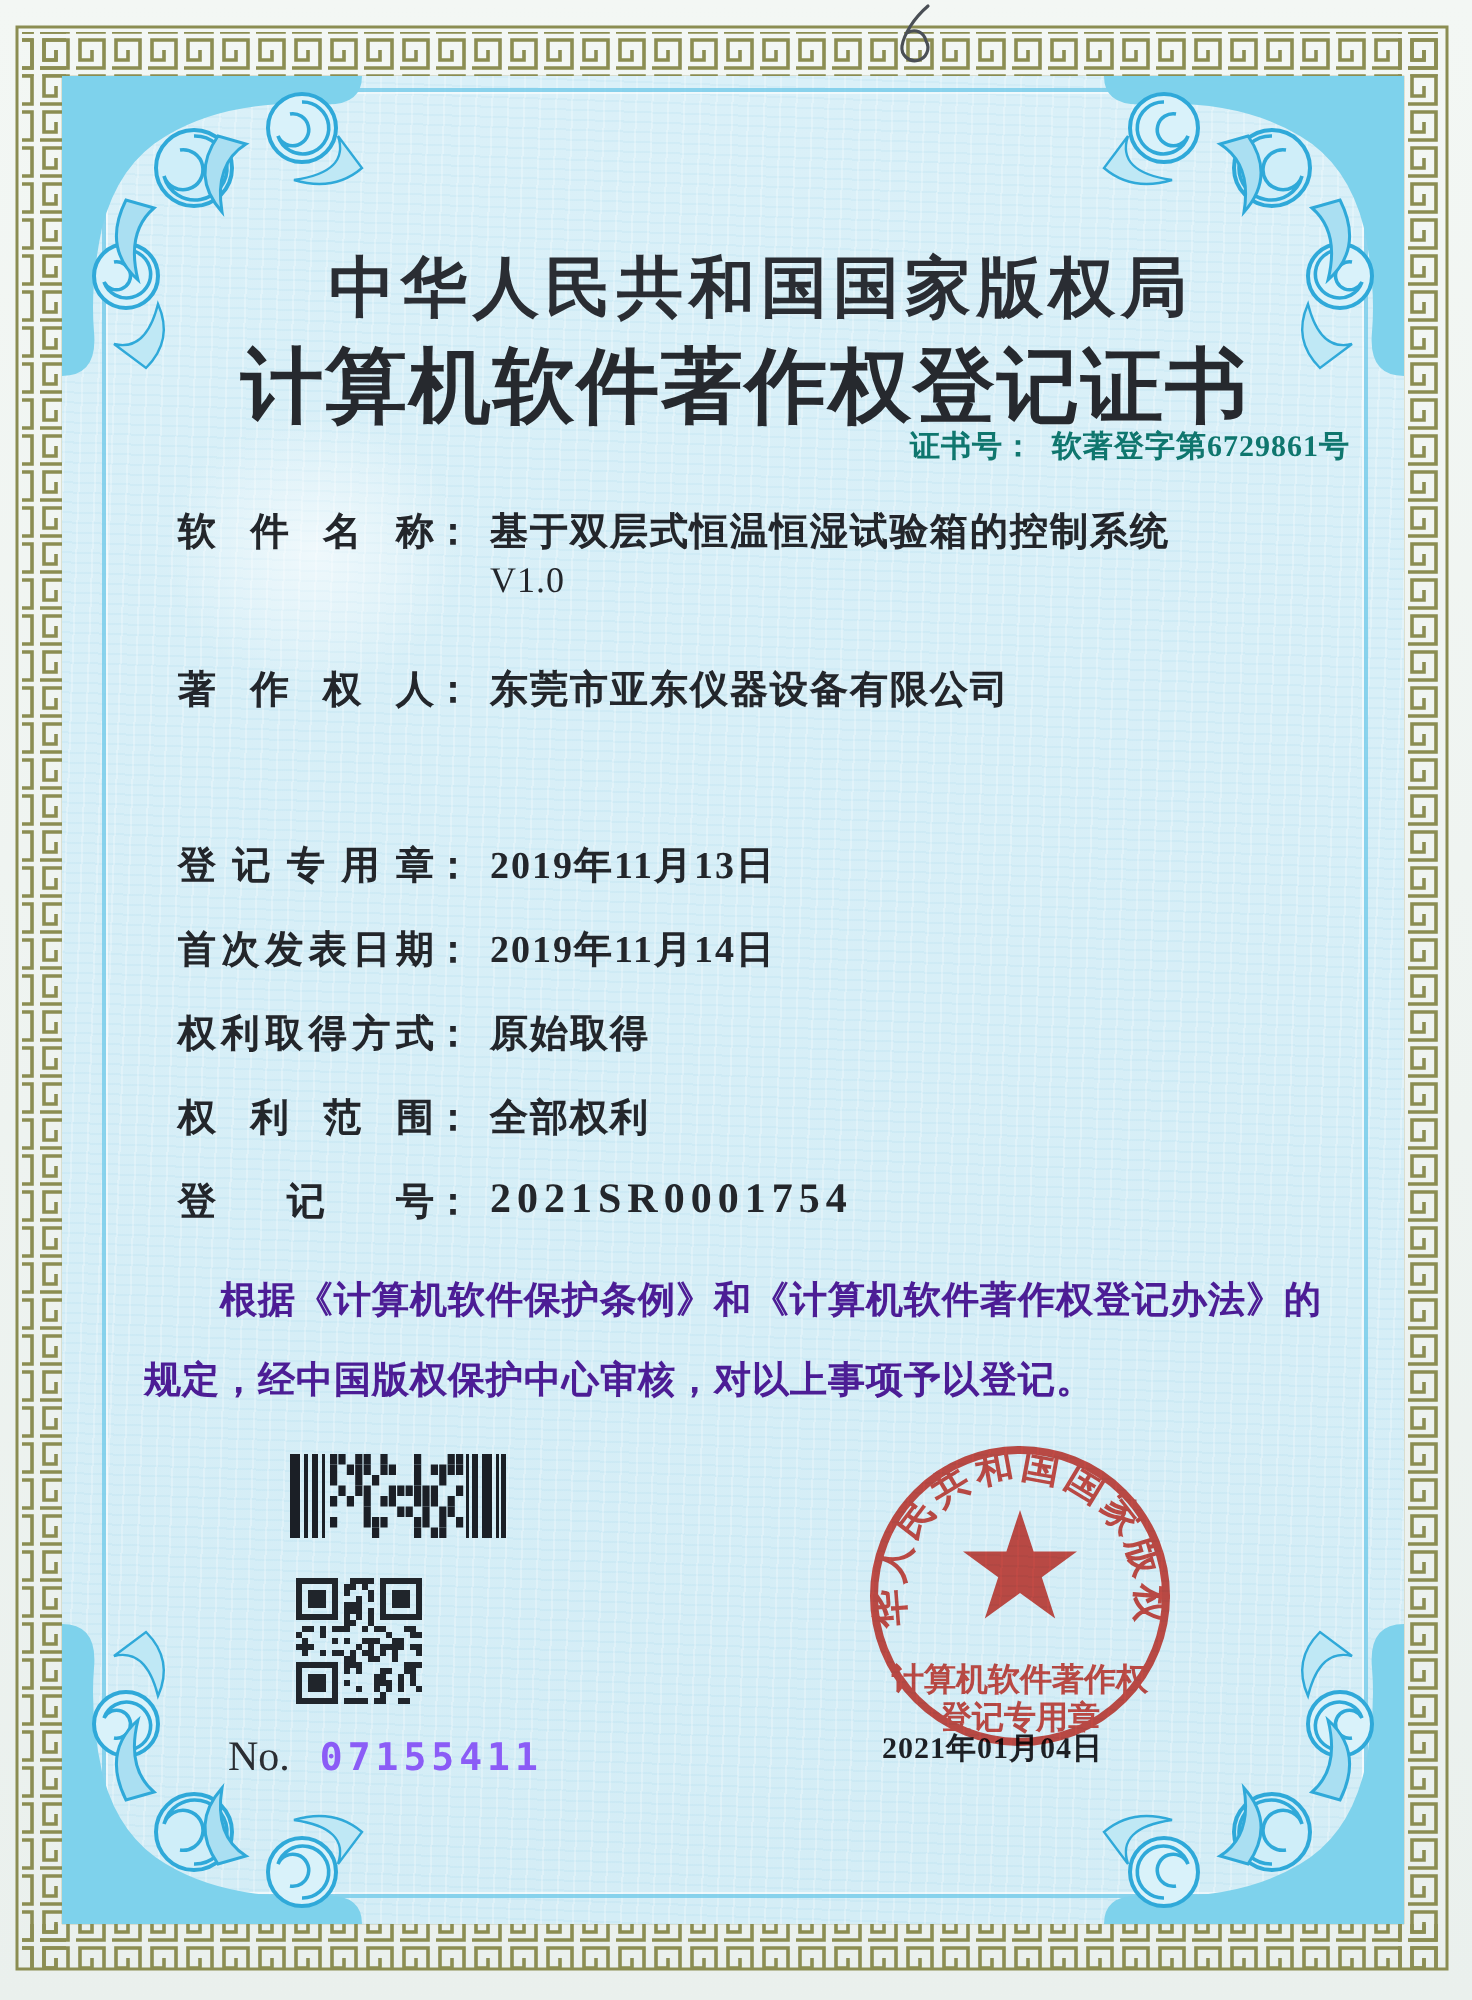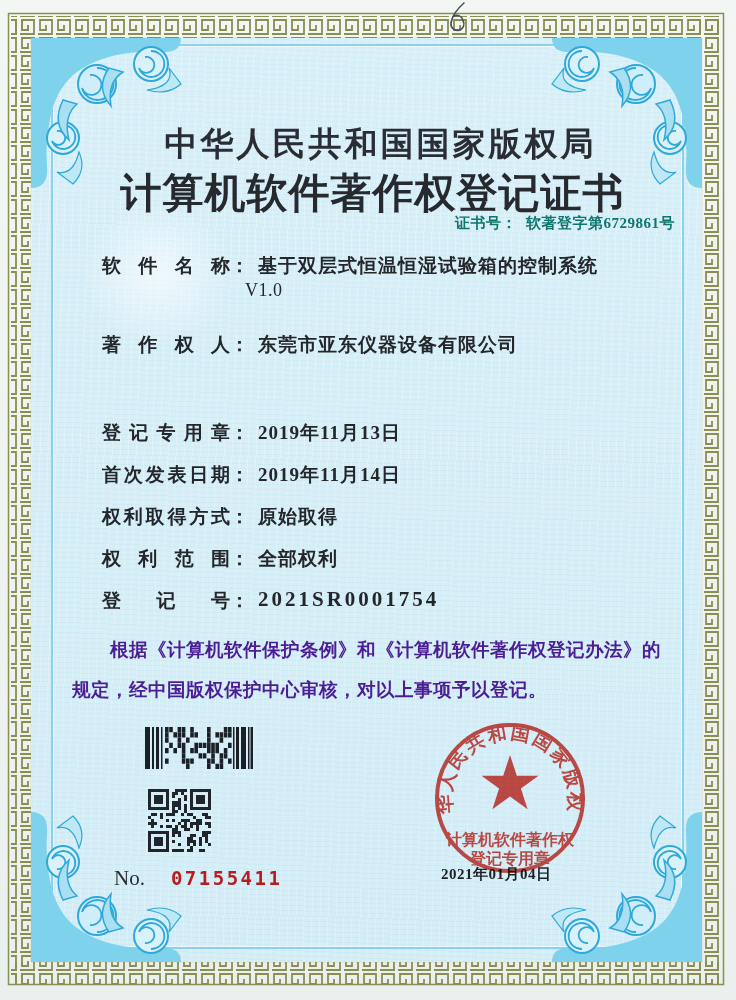--- a/index.html
+++ b/index.html
@@ -30,32 +30,32 @@
   .issuer{
     left:31px;right:34px;top:122px;text-align:center;padding-left:28px;
     font-size:33px;font-weight:bold;letter-spacing:3px;color:#2a2d33;
   }
   .cert-title{
     left:31px;right:34px;top:166px;text-align:center;padding-left:12px;
     font-size:41px;font-weight:bold;letter-spacing:1px;color:#26292e;
   }
   .certno{left:455px;top:214px;font-size:15px;font-weight:bold;color:#0f766e;letter-spacing:.5px;}
   .certno .num{margin-left:9px;}
-  .field{left:102px;font-size:19px;font-weight:bold;}
+  .field{left:89px;font-size:19px;font-weight:bold;}
   .field .lbl{display:inline-block;width:128px;text-align:justify;text-align-last:justify;vertical-align:top;}
   .field .colon{display:inline-block;vertical-align:top;}
   .field .val{position:absolute;left:156px;top:0;letter-spacing:1px;white-space:nowrap;}
   .val-line2{left:245px;font-size:18px;font-weight:normal;letter-spacing:.5px;}
   .regno .val{font-size:21px;letter-spacing:3px;top:-1px;}
   .stmt{font-size:18.5px;font-weight:bold;letter-spacing:.5px;color:#4c1d95;}
   .serial{left:114px;top:866px;font-size:20px;color:#2b2e33;}
   .serial .no-prefix{font-size:21px;}
   .serial .no-num{
     font-family:"DejaVu Sans Mono",monospace;font-size:19px;font-weight:bold;
-    color:#b91c1c;letter-spacing:2.5px;margin-left:26px;
+    color:#8b5cf6;letter-spacing:2.5px;margin-left:15px;
   }
   .issue-date{left:441px;top:865px;font-size:15px;font-weight:bold;color:#1d2025;letter-spacing:.5px;}
   .seal-svg{position:absolute;left:424px;top:712px;opacity:.9;mix-blend-mode:multiply;}
   .seal-text{fill:#d93a31;font-weight:bold;font-family:"Liberation Serif","DejaVu Serif",serif;}
   .ornaments{position:absolute;left:0;top:0;pointer-events:none;}
   .mark6{position:absolute;left:0;top:0;pointer-events:none;}
 </style>
 </head>
 <body>
 

